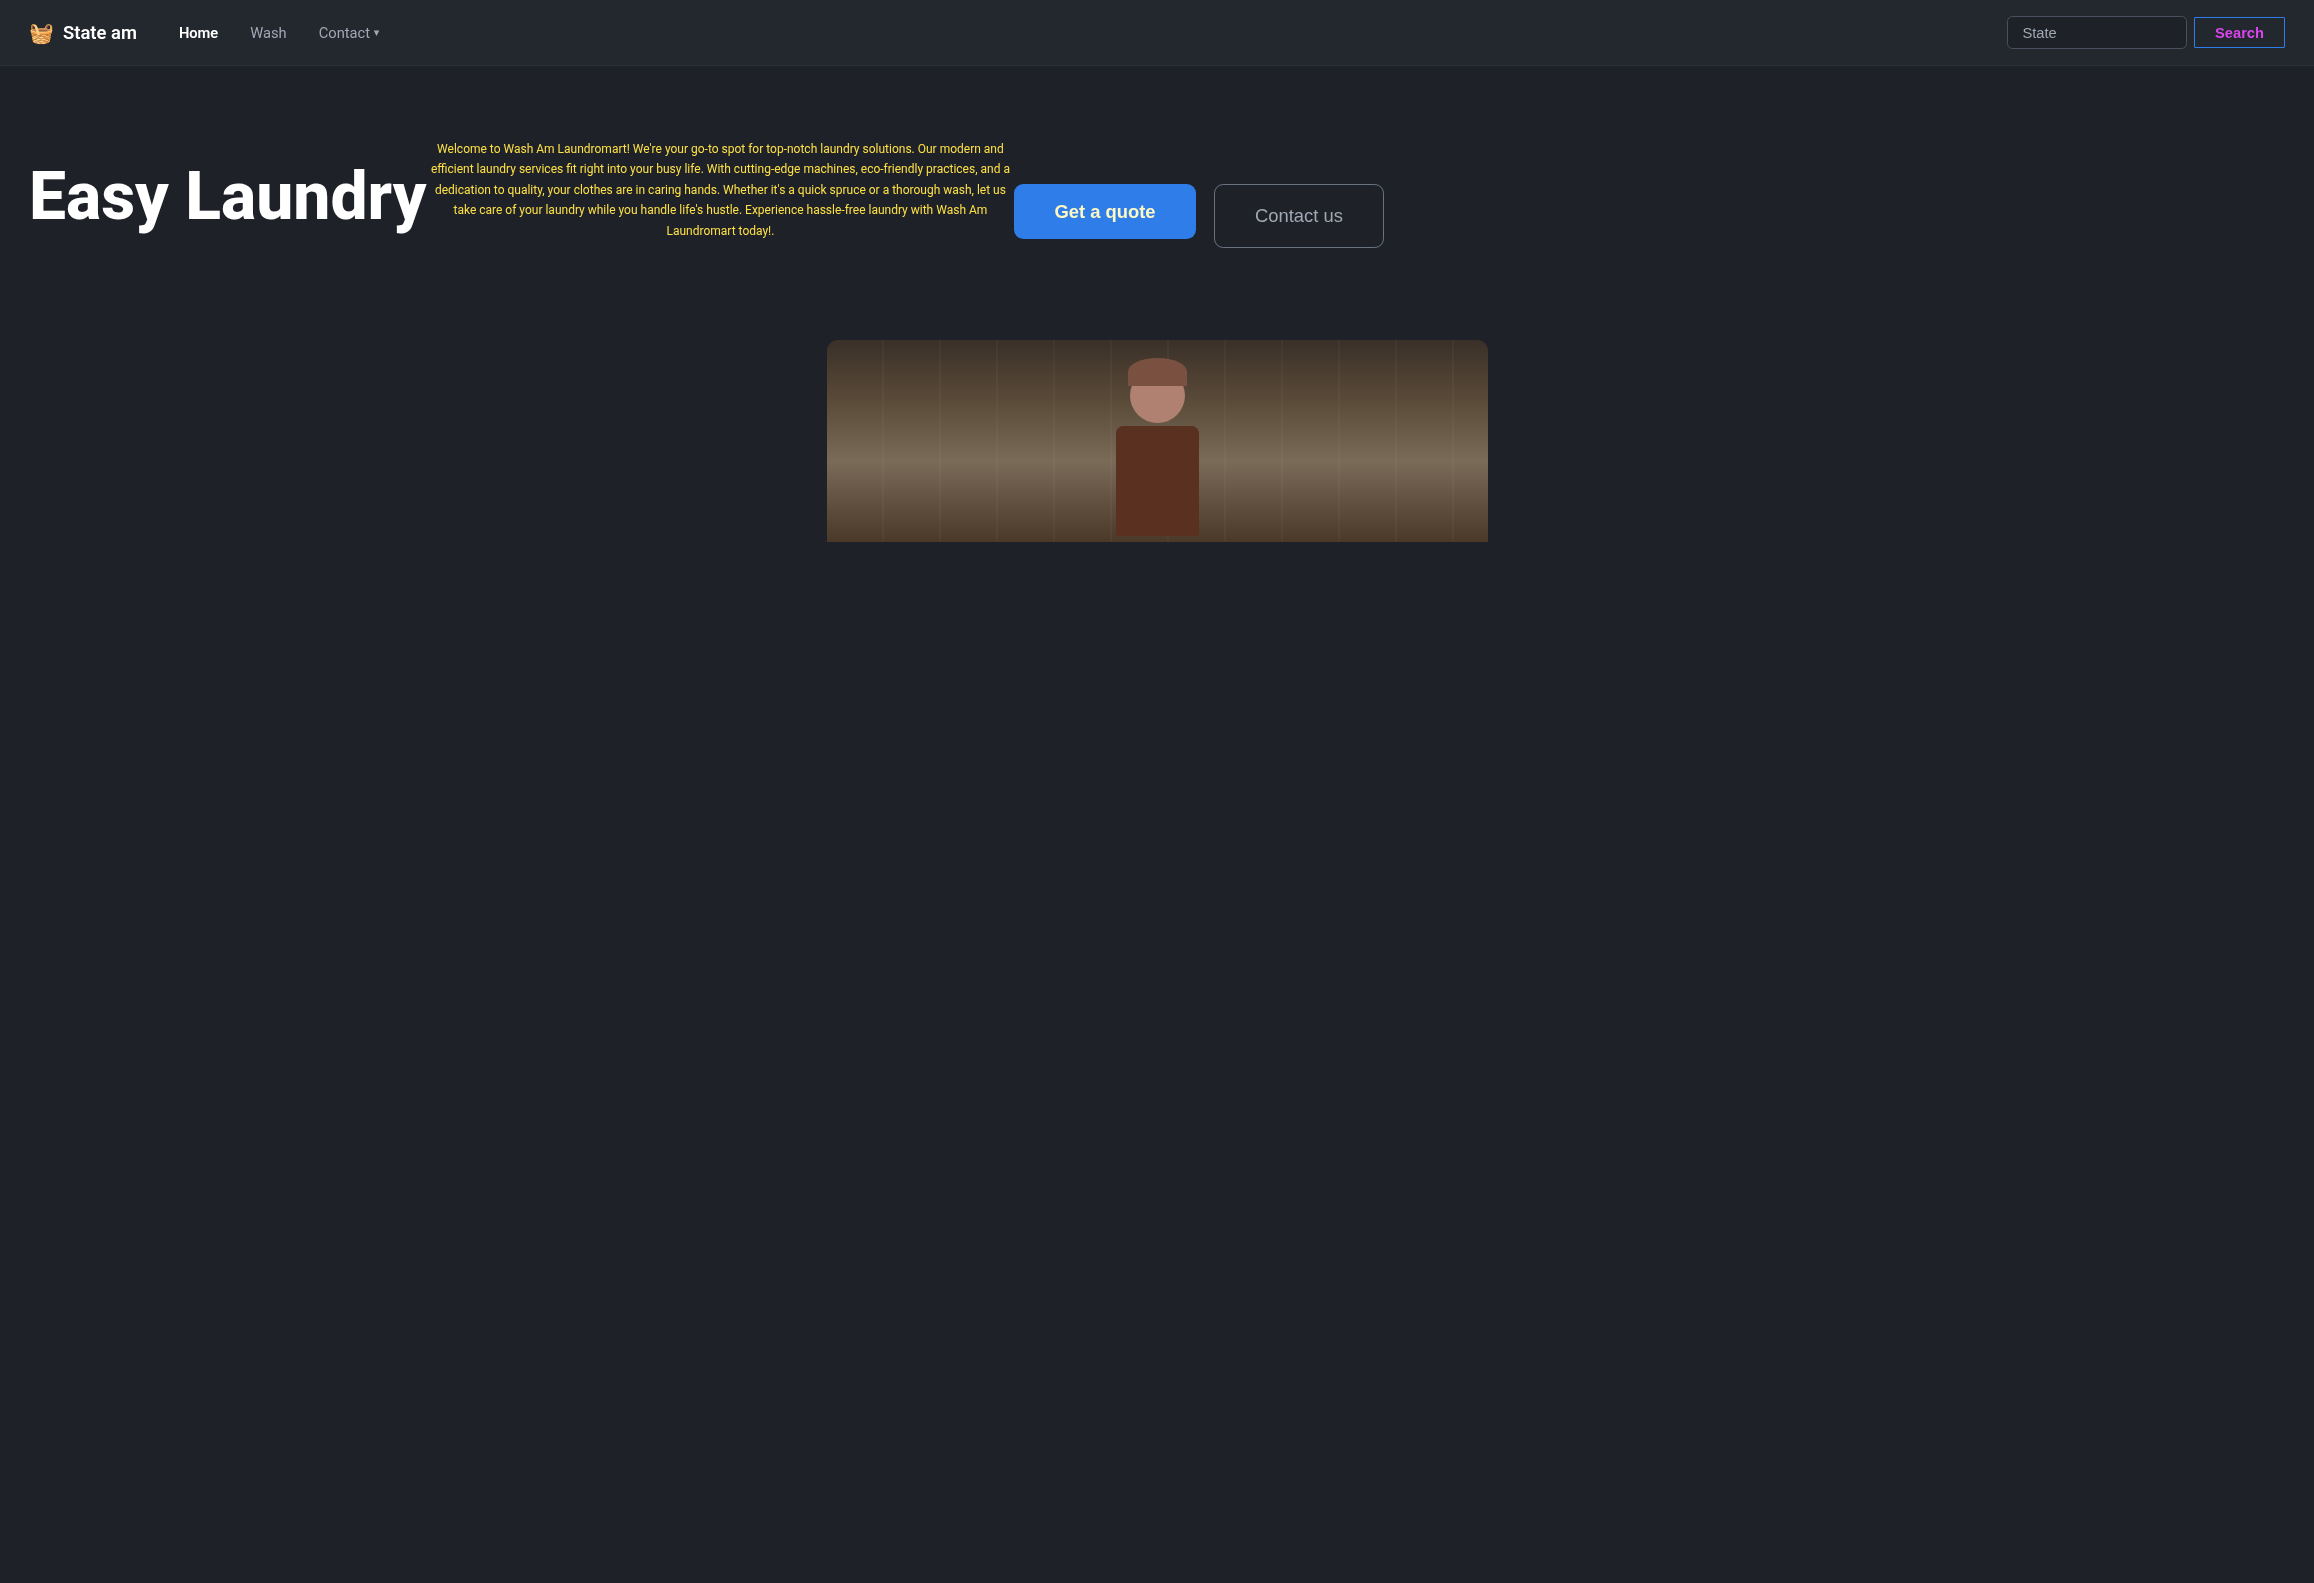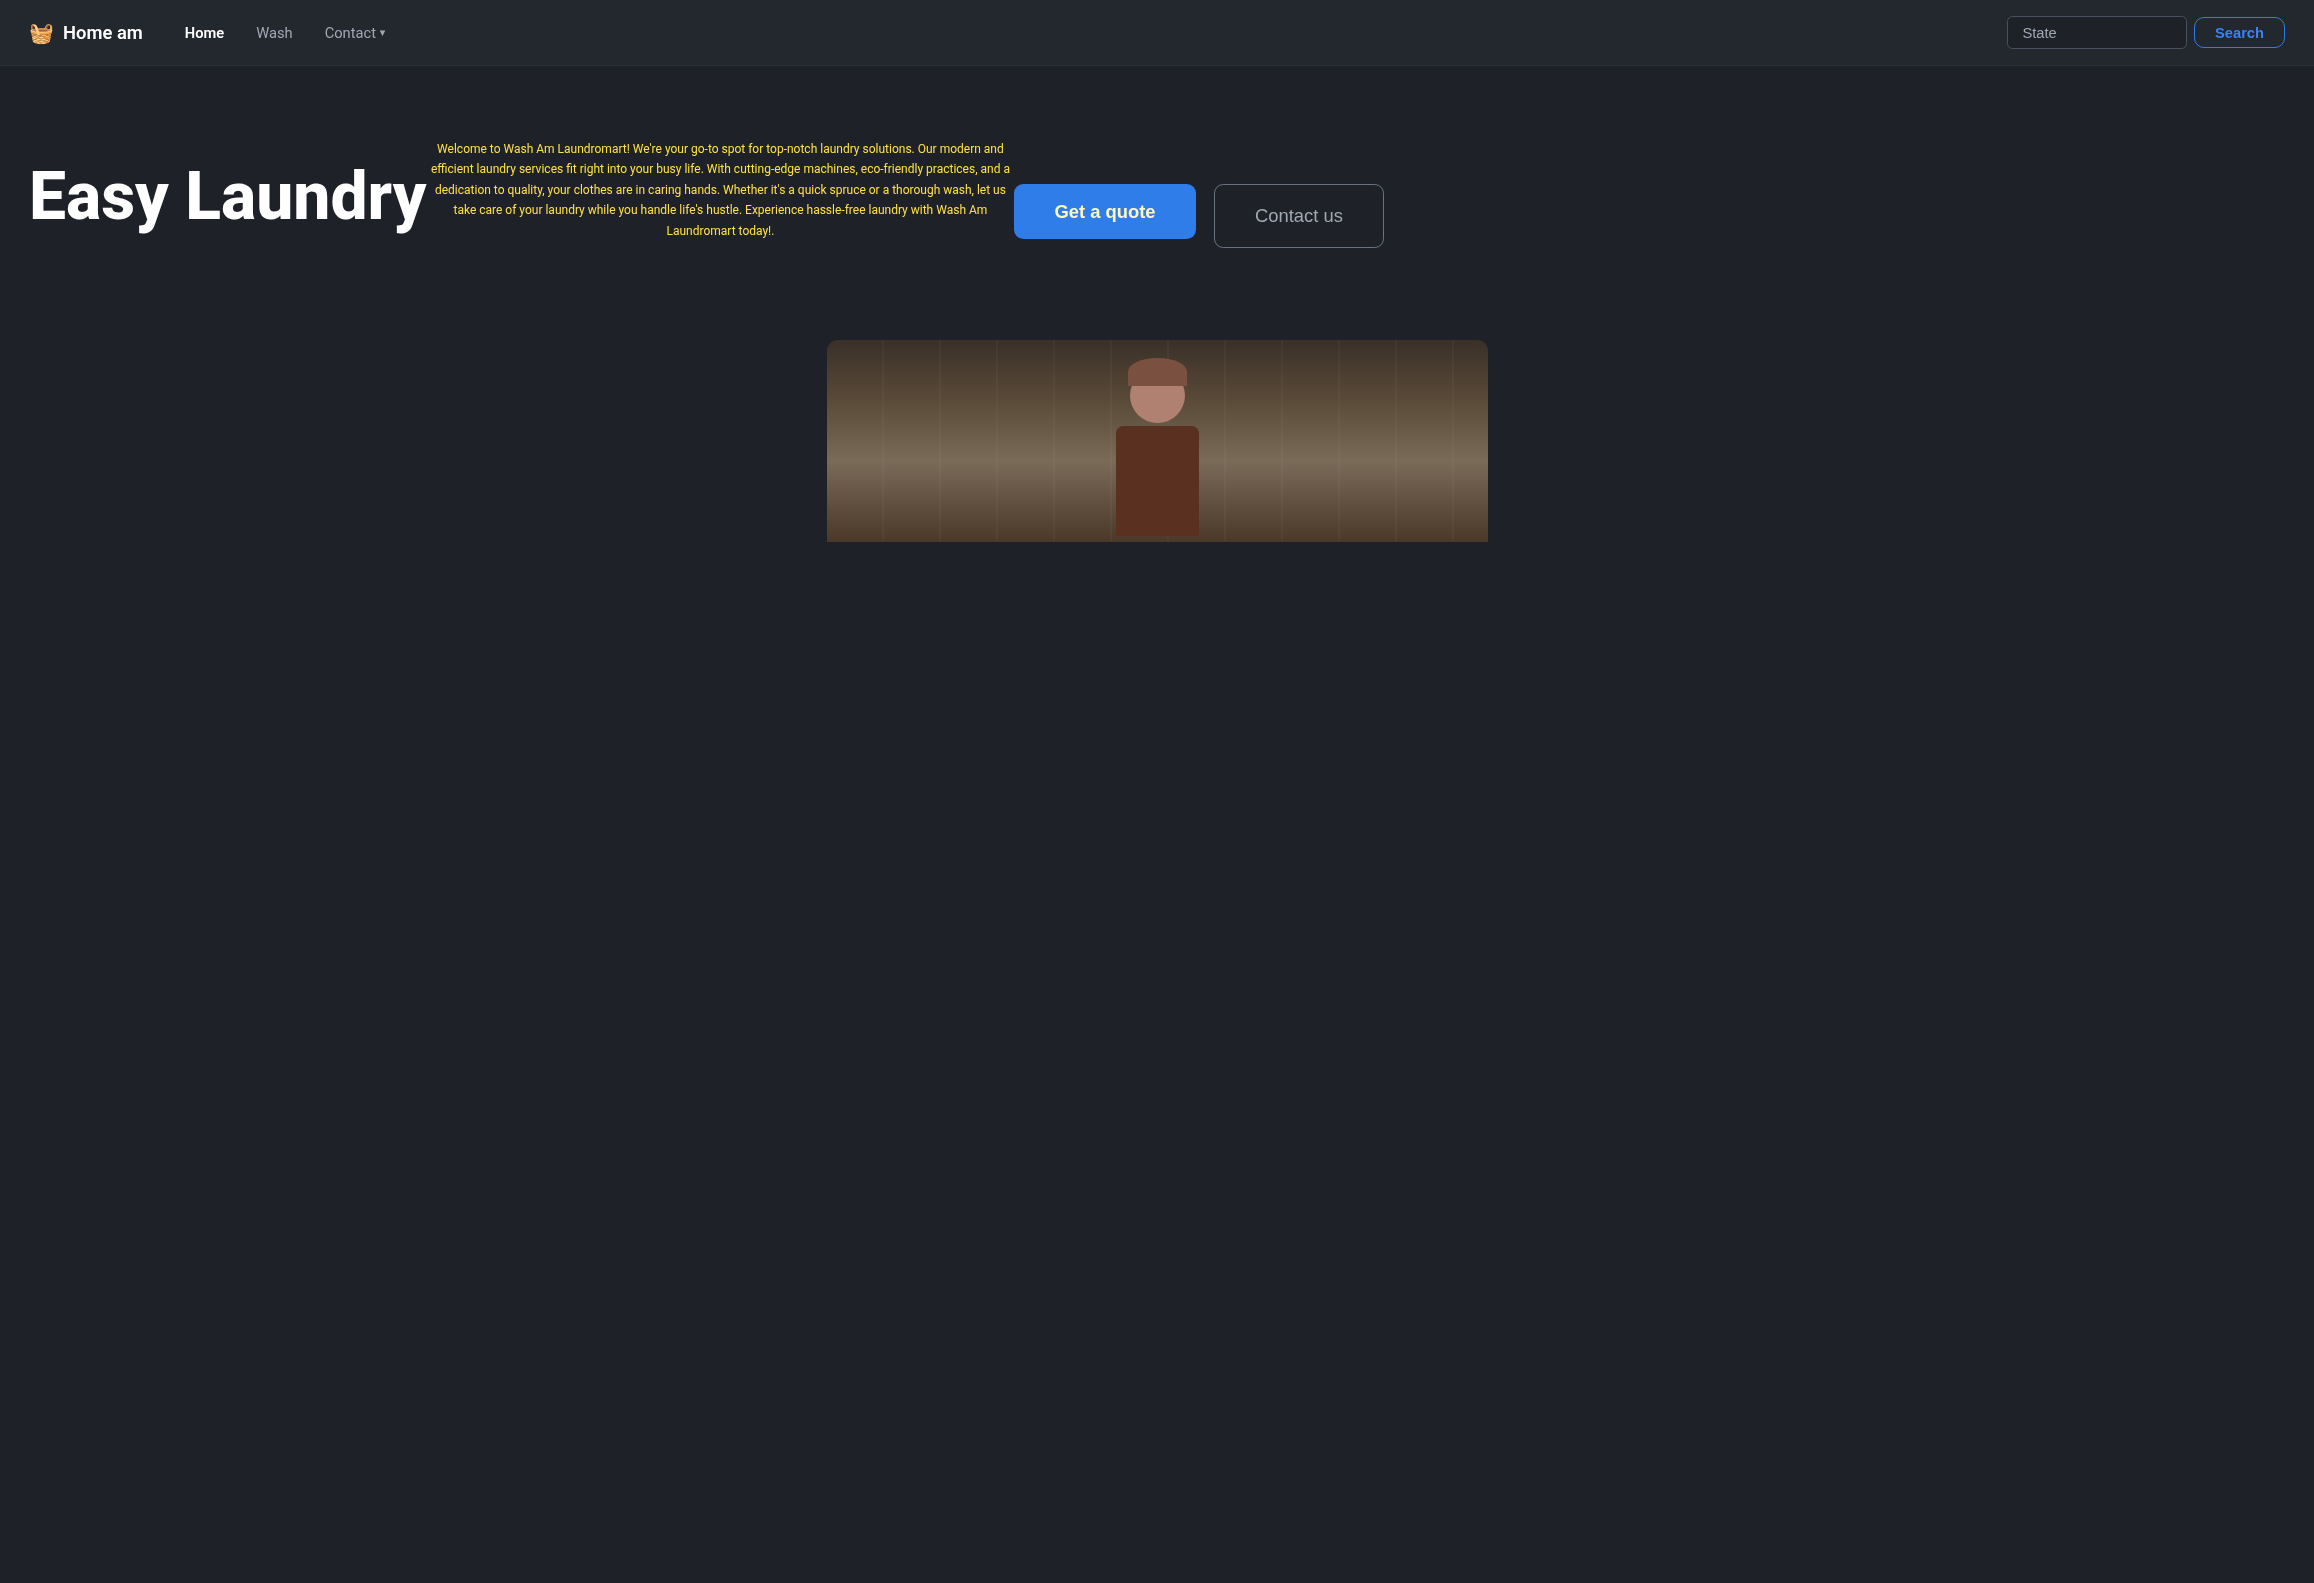--- a/index.html
+++ b/index.html
@@ -95,22 +95,22 @@
       outline: none;
     }
 
     .state-input::placeholder {
       color: #a0a8b4;
     }
 
     .search-button {
       background-color: transparent;
       border: 1.8px solid #2e7de9;
-      border-radius: 10px;
-      color: #3b82f6;
+      border-radius: 1px;
+      color: #d946ef;
       font-size: 14.7px;
       font-weight: 600;
       padding: 6.4px 20px;
       cursor: pointer;
       transition: background 0.15s;
     }
 
     
     .hero {
       display: flex;
@@ -234,21 +234,21 @@
           rgba(255,255,255,0.03) 57px
         );
     }
   </style>
 </head>
 <body>
 
 <nav>
   <a class="nav-brand" href="#">
     <span class="brand-icon">🧺</span>
-    <span>Home am</span>
+    <span>State am</span>
   </a>
 
   <div class="nav-links">
     <a class="nav-link active" href="#">
       <span>Home</span>
     </a>
     <a class="nav-link muted" href="#">
       <span>Wash</span>
     </a>
     <a class="services-link" href="#">

